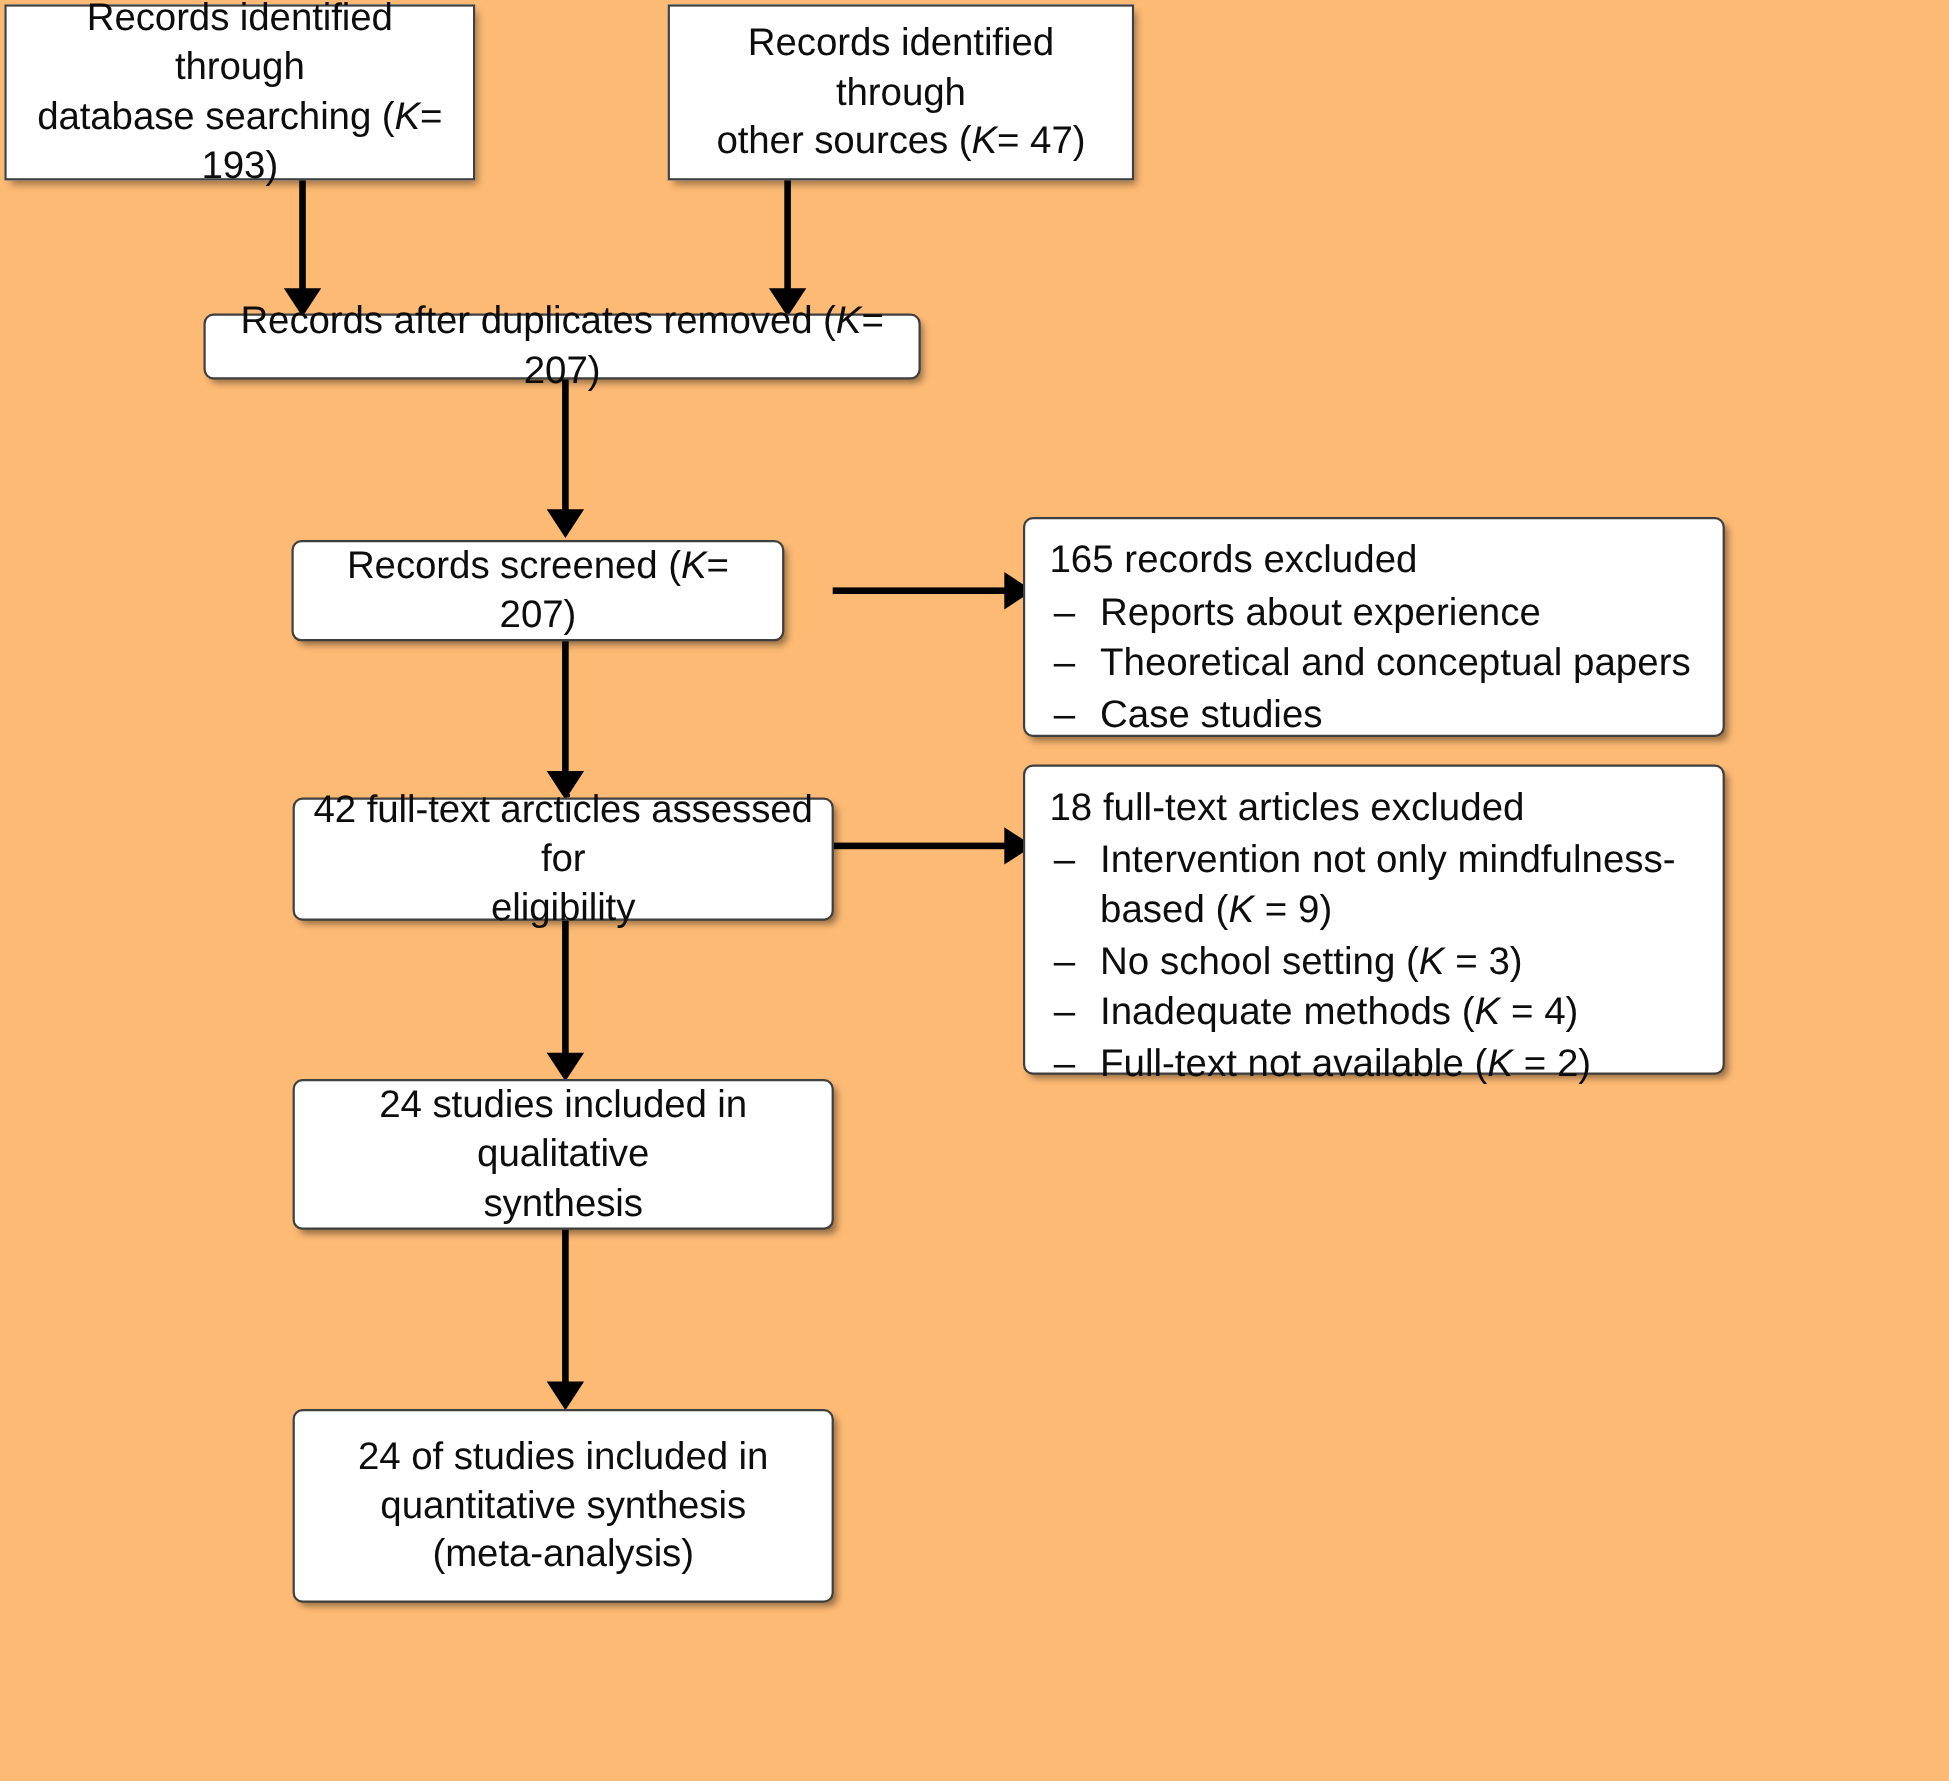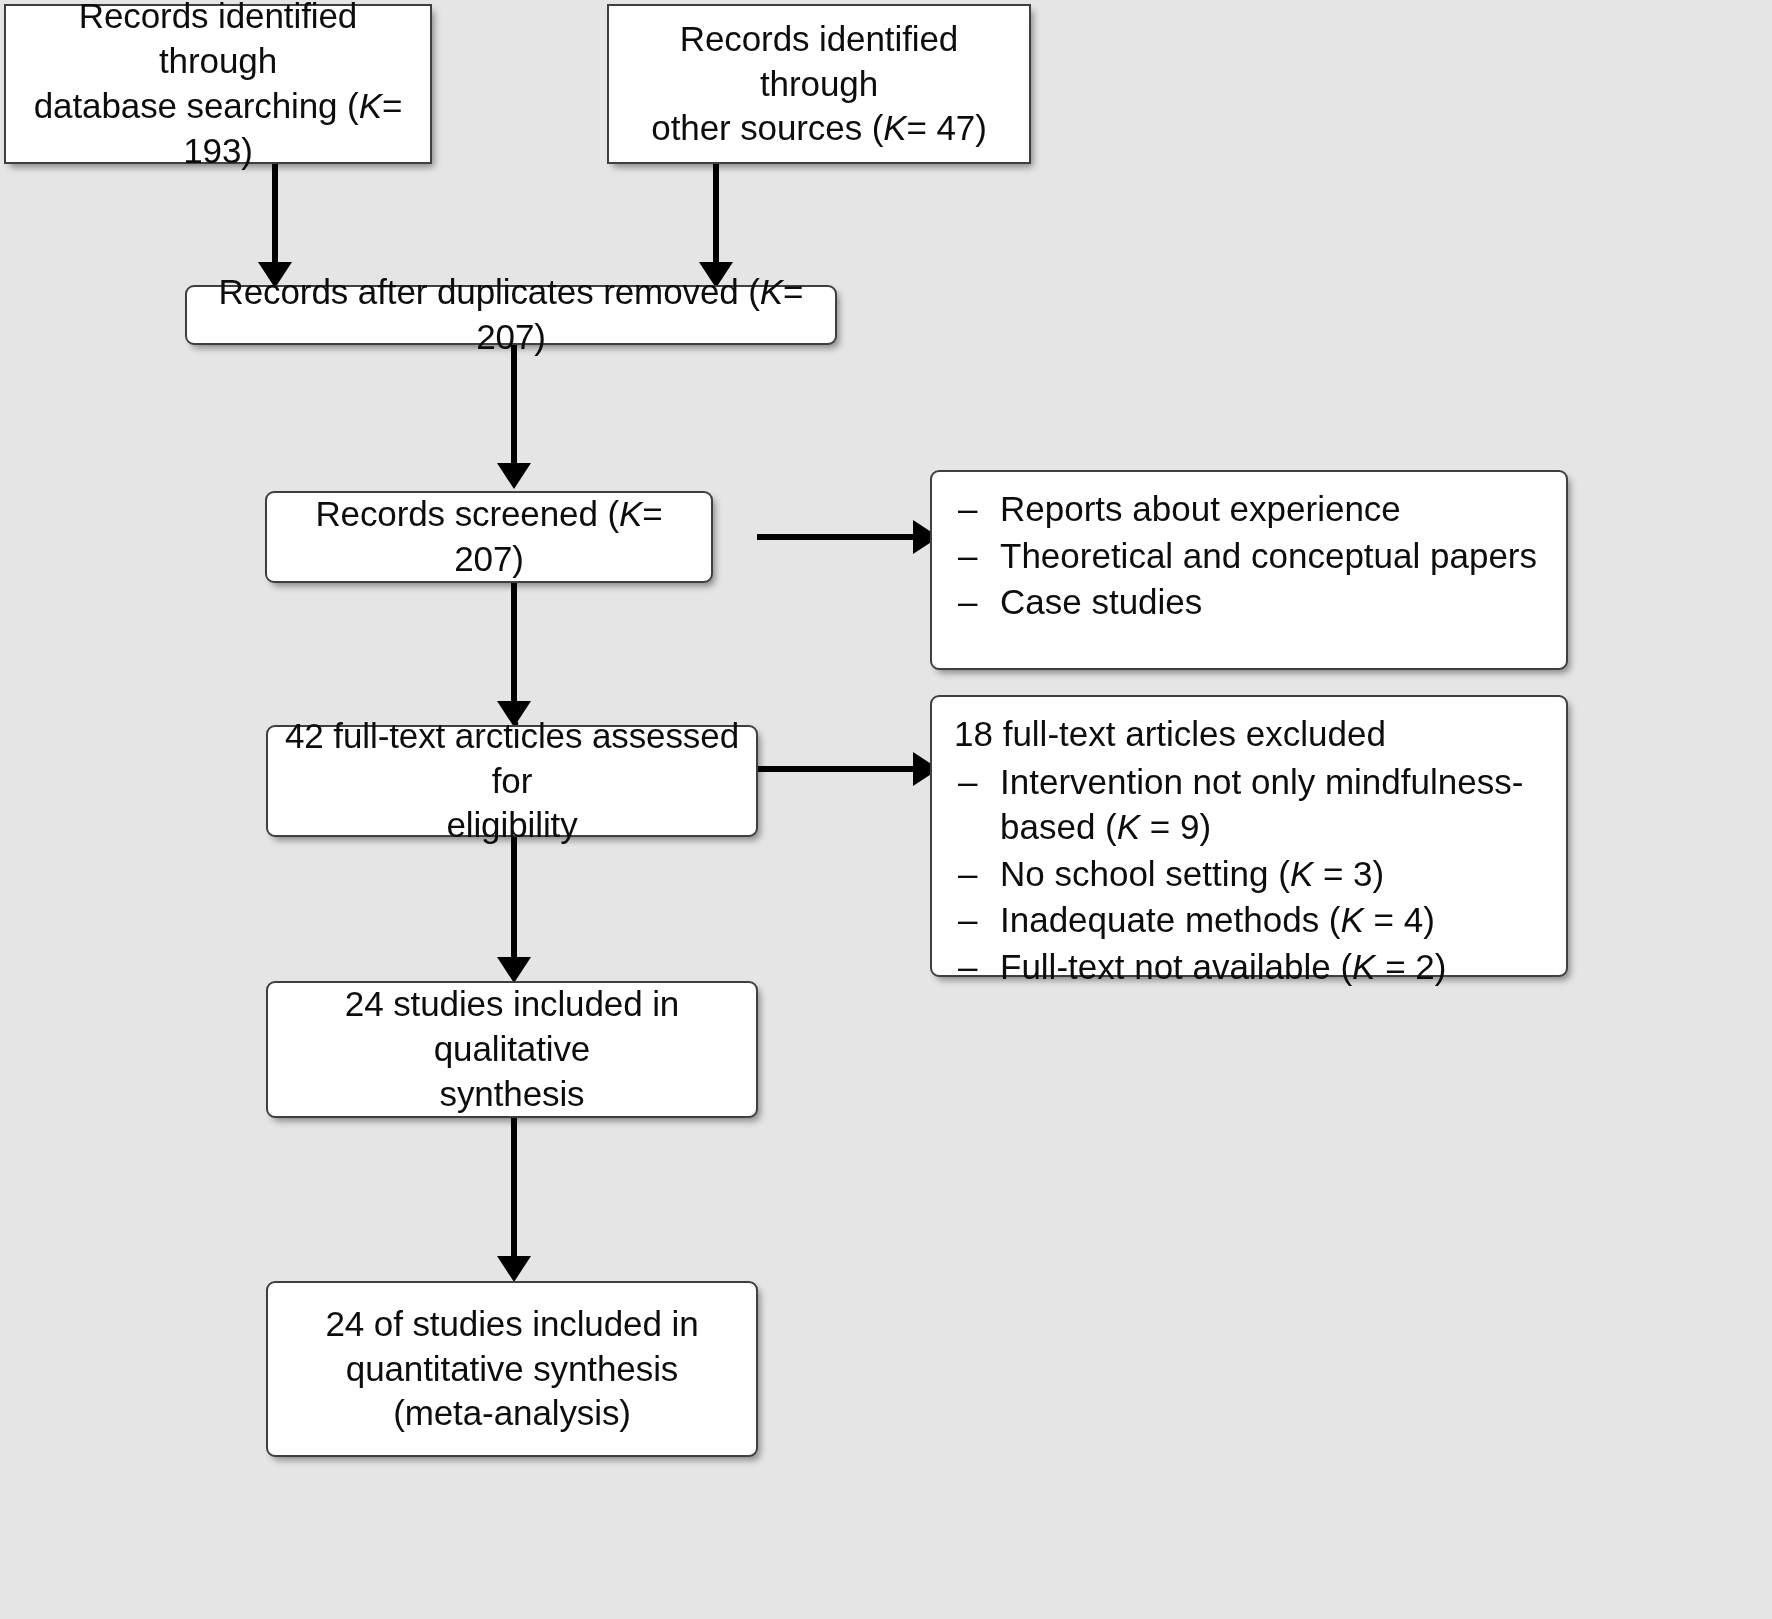--- a/index.html
+++ b/index.html
@@ -8,21 +8,21 @@
     background: #ffffff;
   }
   body {
     font-family: "Liberation Sans", sans-serif;
     color: #0d0d0d;
   }
   #canvas {
     position: relative;
     width: 1772px;
     height: 1619px;
-    background: #e5e5e5;
+    background: #fdba74;
     overflow: hidden;
   }
 
   
   .box {
     position: absolute;
     box-sizing: border-box;
     background: #ffffff;
     border: 2px solid #3f3f3f;
     box-shadow: 4px 5px 7px -2px rgba(0,0,0,0.42);
@@ -132,20 +132,21 @@
     <div class="txt">
       <span>Records screened (</span><em class="k">K</em><span>= 207)</span>
     </div>
   </div>
 
   <div class="hline" style="left:757px; top:534px; width:160px;"></div>
   <div class="arrowright" style="left:913px; top:520px;"></div>
 
   <div class="box rounded left" style="left:930px; top:470px; width:638px; height:200px; padding:14px 16px 14px 22px; align-items:flex-start;">
     <div class="exlist">
+      <span class="head">165 records excluded</span>
       <ul>
         <li>
           <span class="dash">–</span>
           <span>Reports about experience</span>
         </li>
         <li>
           <span class="dash">–</span>
           <span>Theoretical and conceptual papers</span>
         </li>
         <li>

